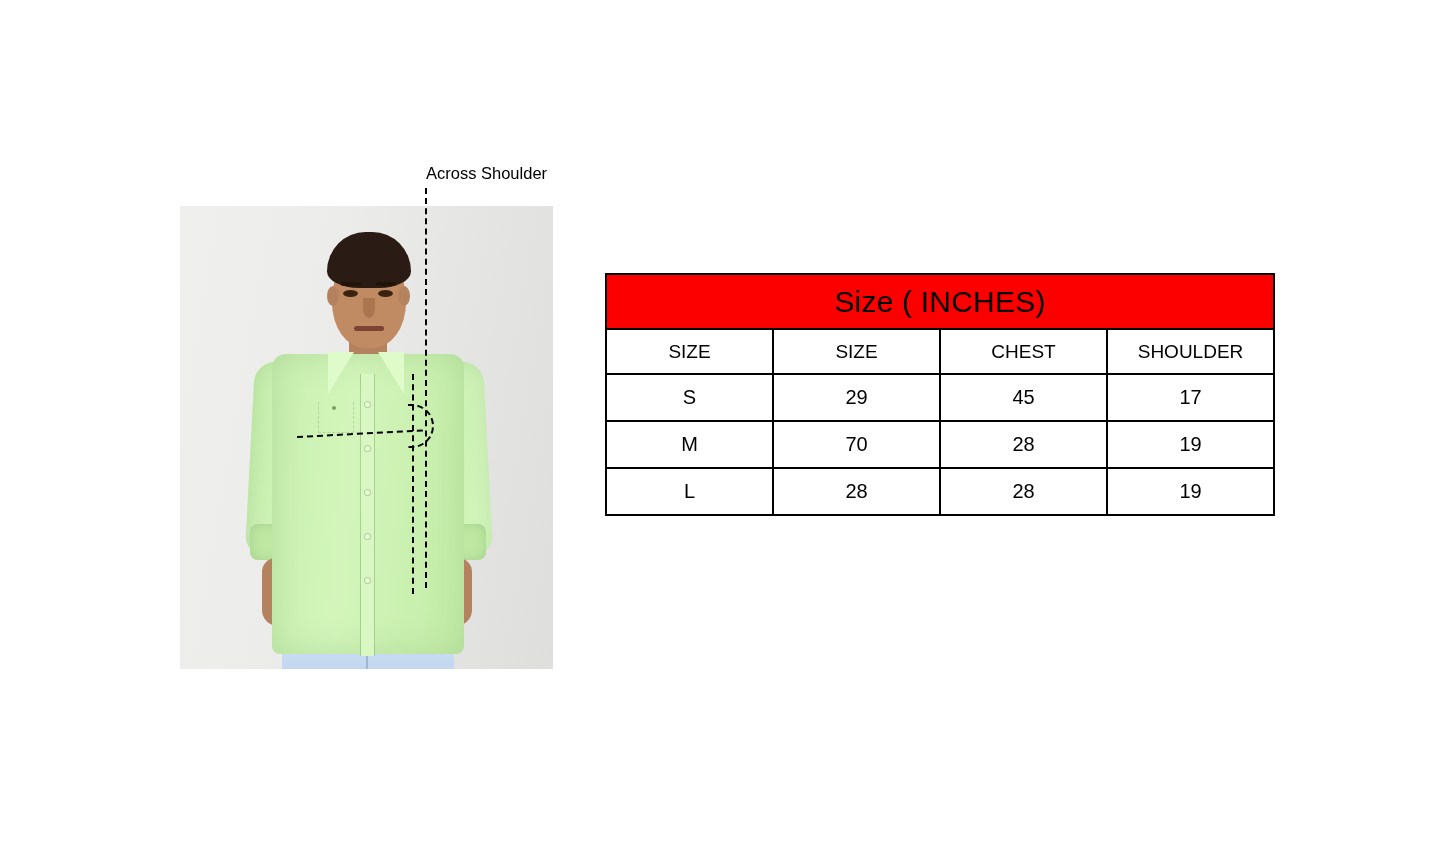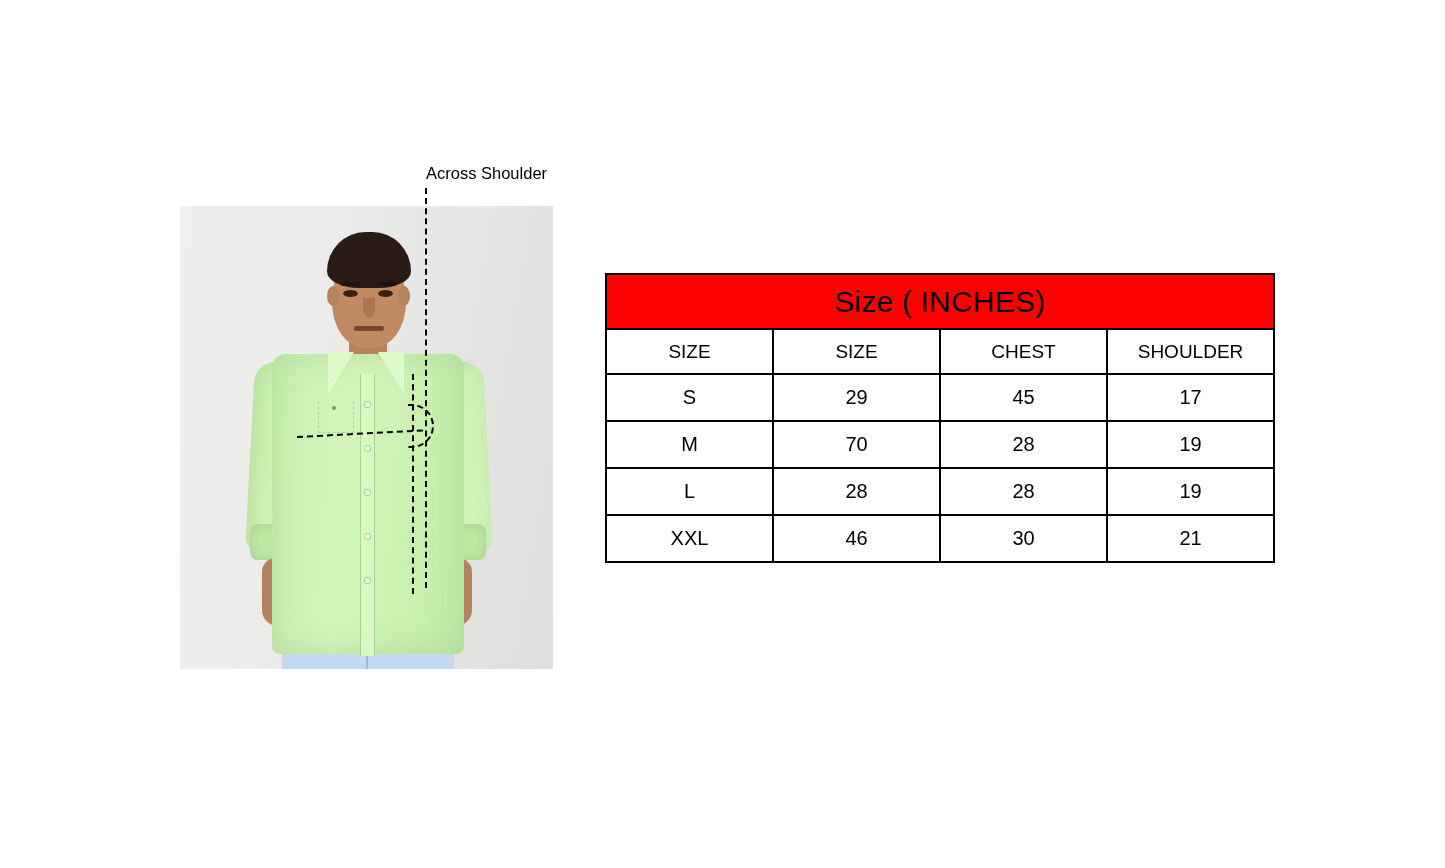--- a/index.html
+++ b/index.html
@@ -317,20 +317,14 @@
       <td>70</td>
       <td>28</td>
       <td>19</td>
     </tr>
     <tr>
       <td>L</td>
       <td>28</td>
       <td>28</td>
       <td>19</td>
     </tr>
-    <tr>
-      <td>XXL</td>
-      <td>46</td>
-      <td>30</td>
-      <td>21</td>
-    </tr>
   </tbody>
 </table>
 
 </body></html>

